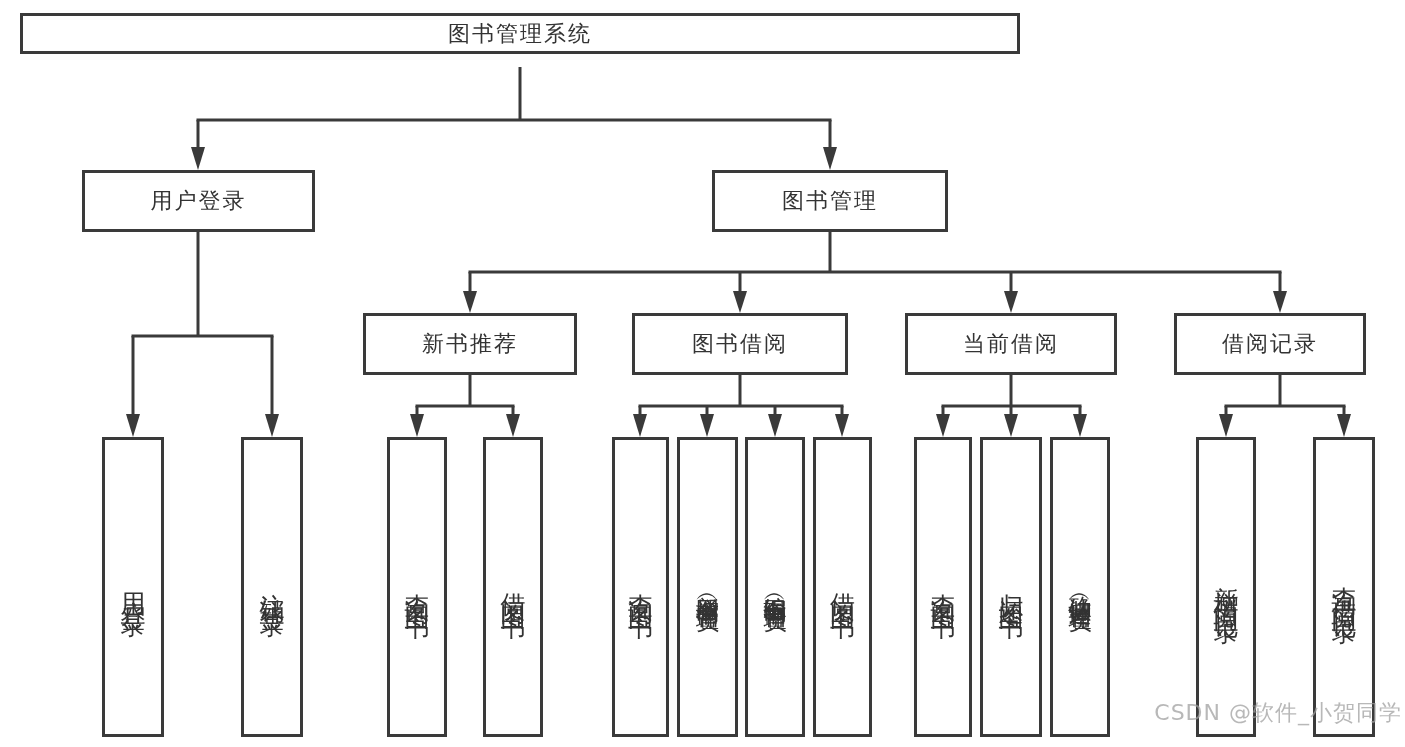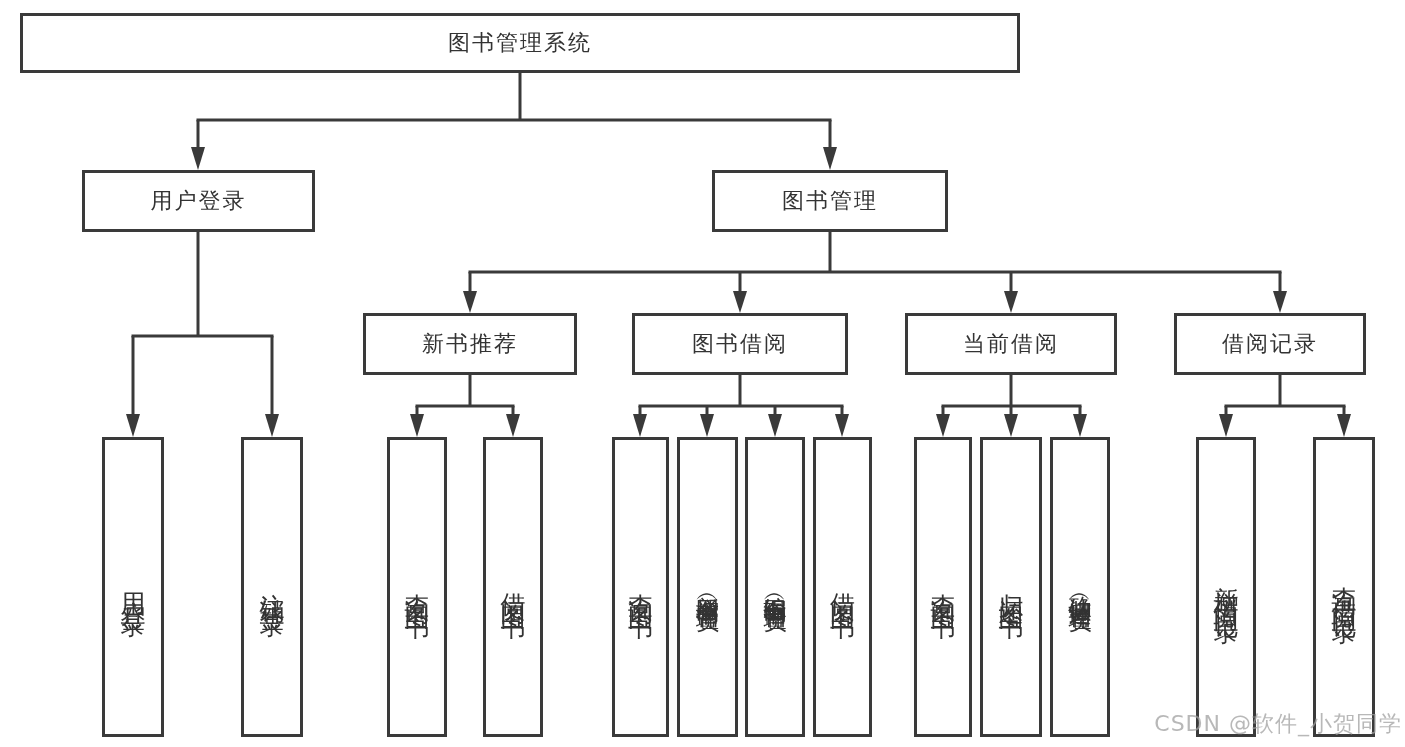--- a/index.html
+++ b/index.html
@@ -28,21 +28,21 @@
     font-size:25px;
     letter-spacing:7px;
     line-height:1;
   }
   .v-node.dense span{
     font-size:23px;
     letter-spacing:2px;
   }
   .watermark{
     position:absolute;
-    right:3px;bottom:8px;
+    right:3px;bottom:19px;
     font-size:22px;
     color:rgba(160,160,160,0.75);
     letter-spacing:1px;
     z-index:3;
     white-space:nowrap;
   }
 </style>
 </head>
 <body>
 
@@ -114,21 +114,21 @@
 
       <polygon points="936,414 950,414 943,437"></polygon>
       <polygon points="1004,414 1018,414 1011,437"></polygon>
       <polygon points="1073,414 1087,414 1080,437"></polygon>
 
       <polygon points="1219,414 1233,414 1226,437"></polygon>
       <polygon points="1337,414 1351,414 1344,437"></polygon>
     </g>
   </svg>
 
-  <div class="node root-node" style="left:20px;top:13px;width:1000px;height:60px;">
+  <div class="node root-node" style="left:20px;top:13px;width:1000px;height:41px;">
     <span>图书管理系统</span>
   </div>
 
   <div class="node h-node" style="left:82px;top:170px;width:233px;height:62px;">
     <span>用户登录</span>
   </div>
   <div class="node h-node" style="left:712px;top:170px;width:236px;height:62px;">
     <span>图书管理</span>
   </div>
 

